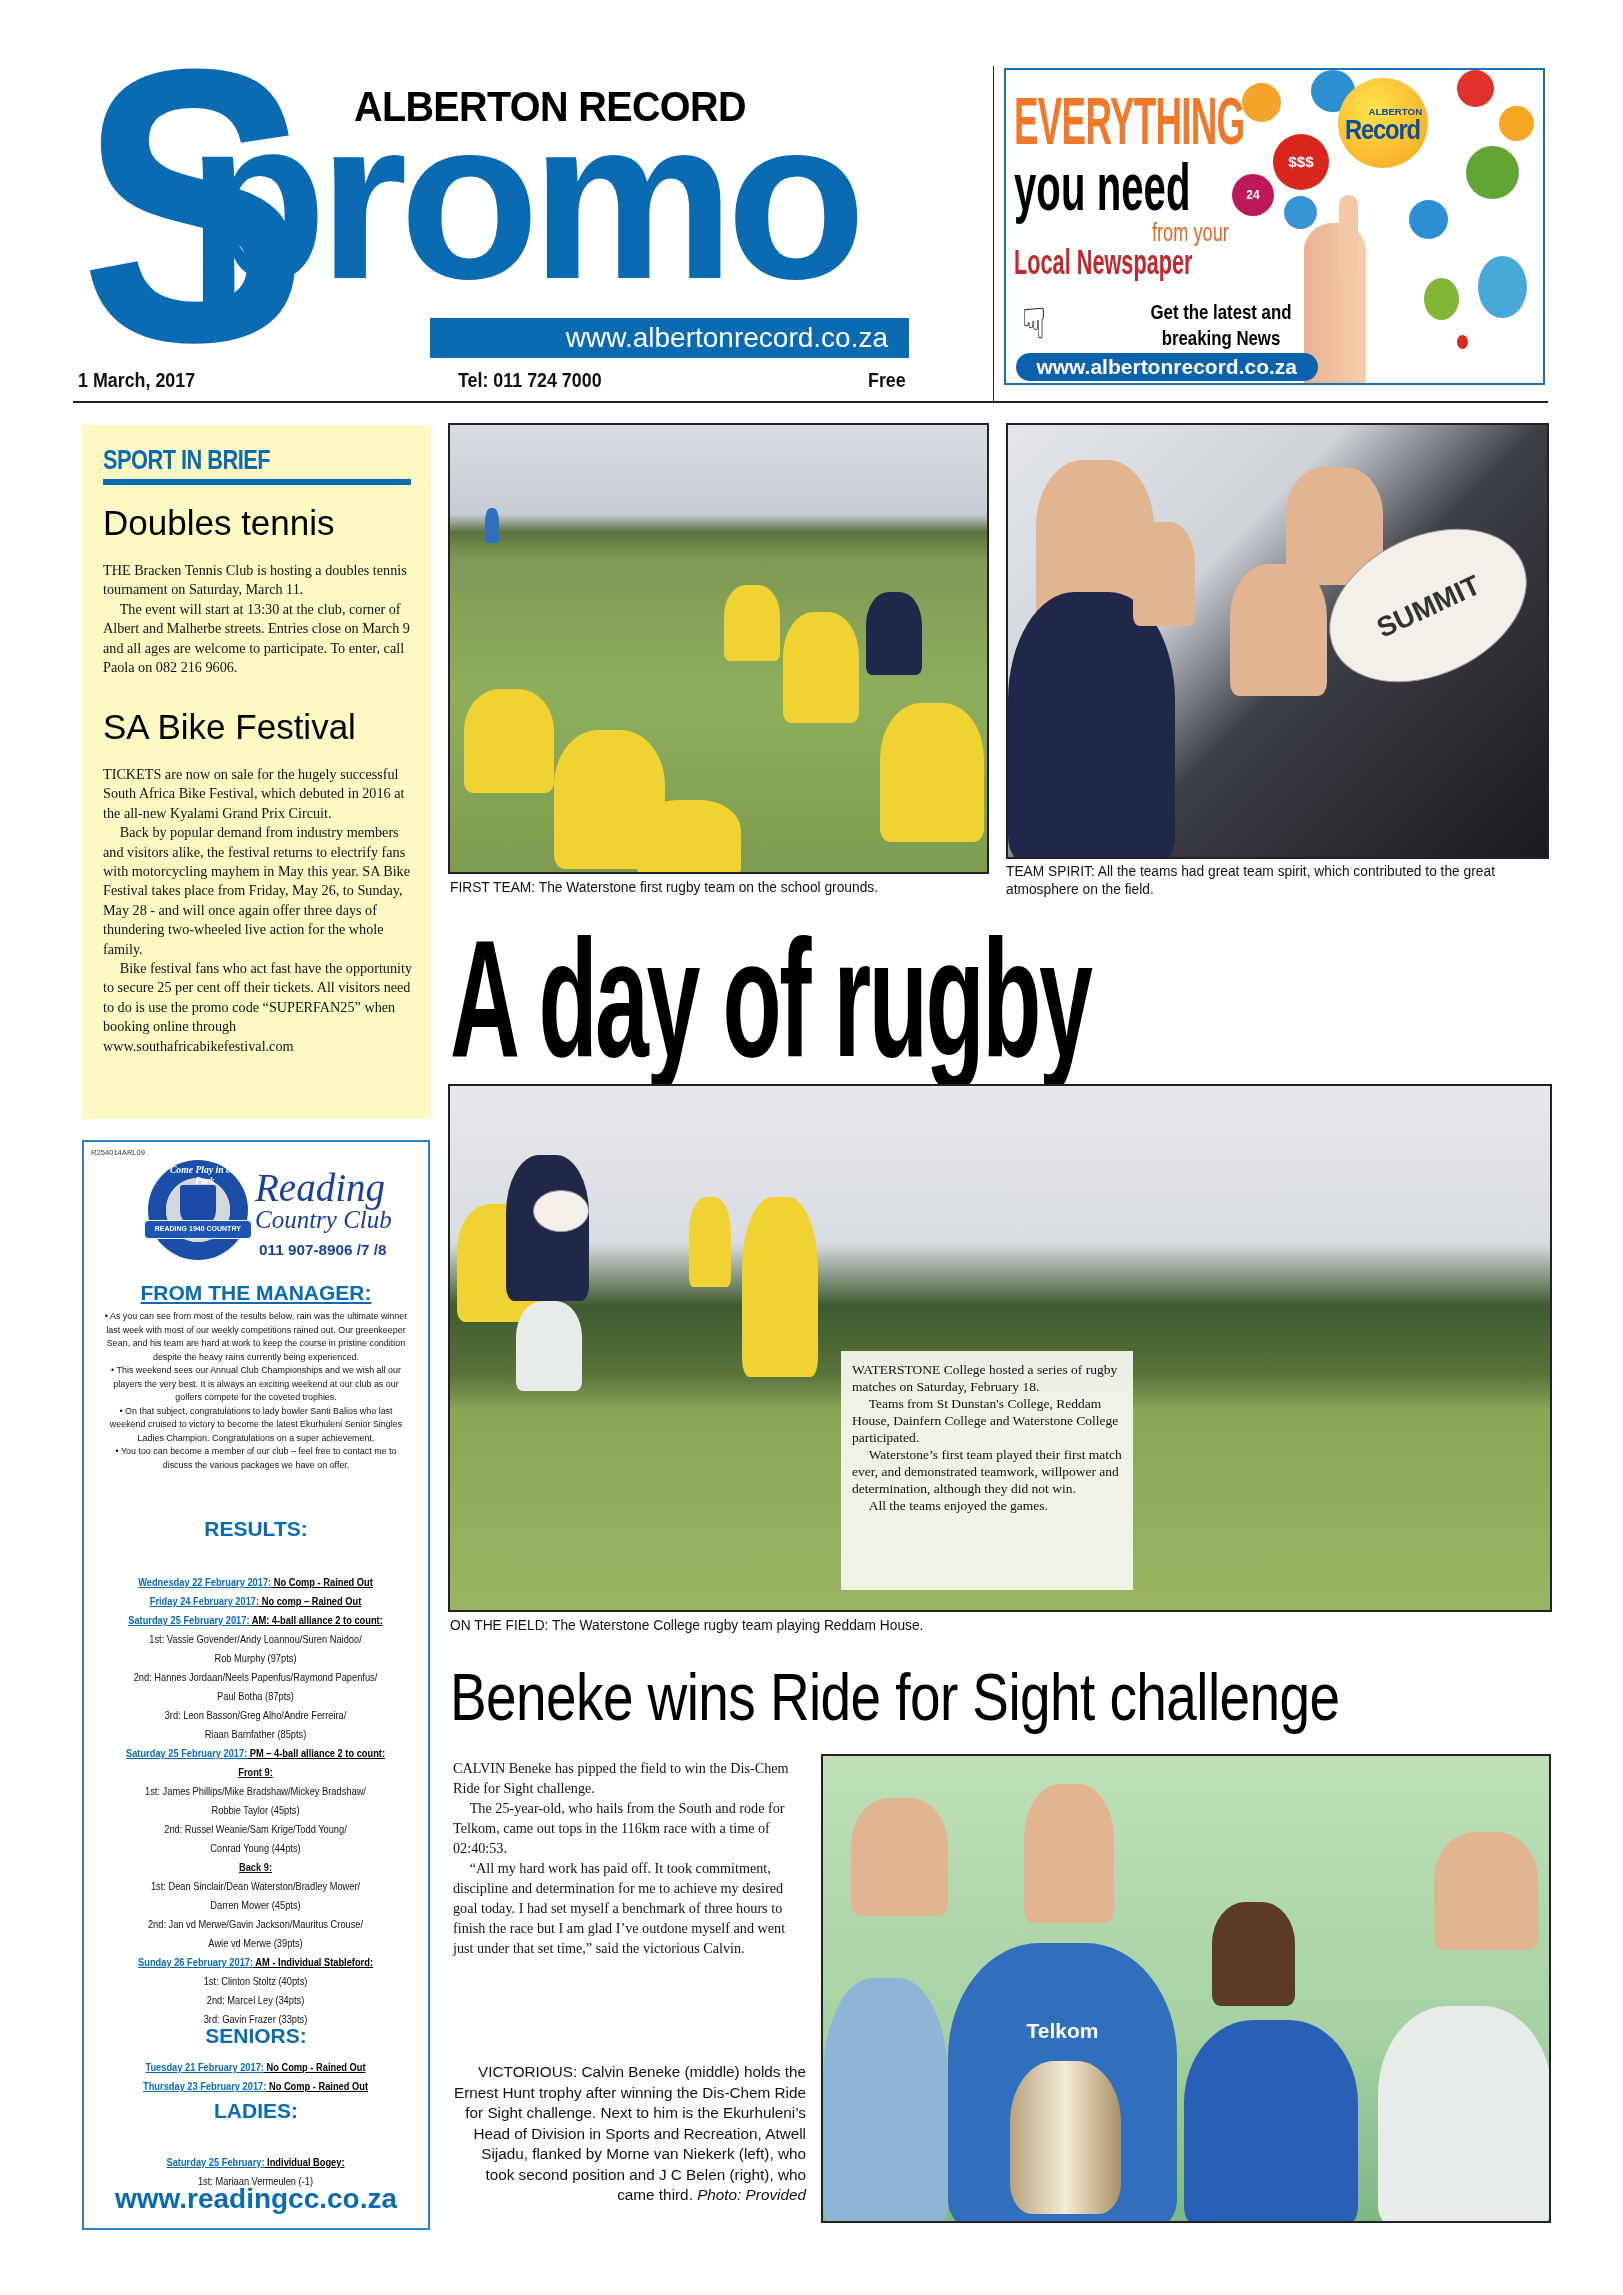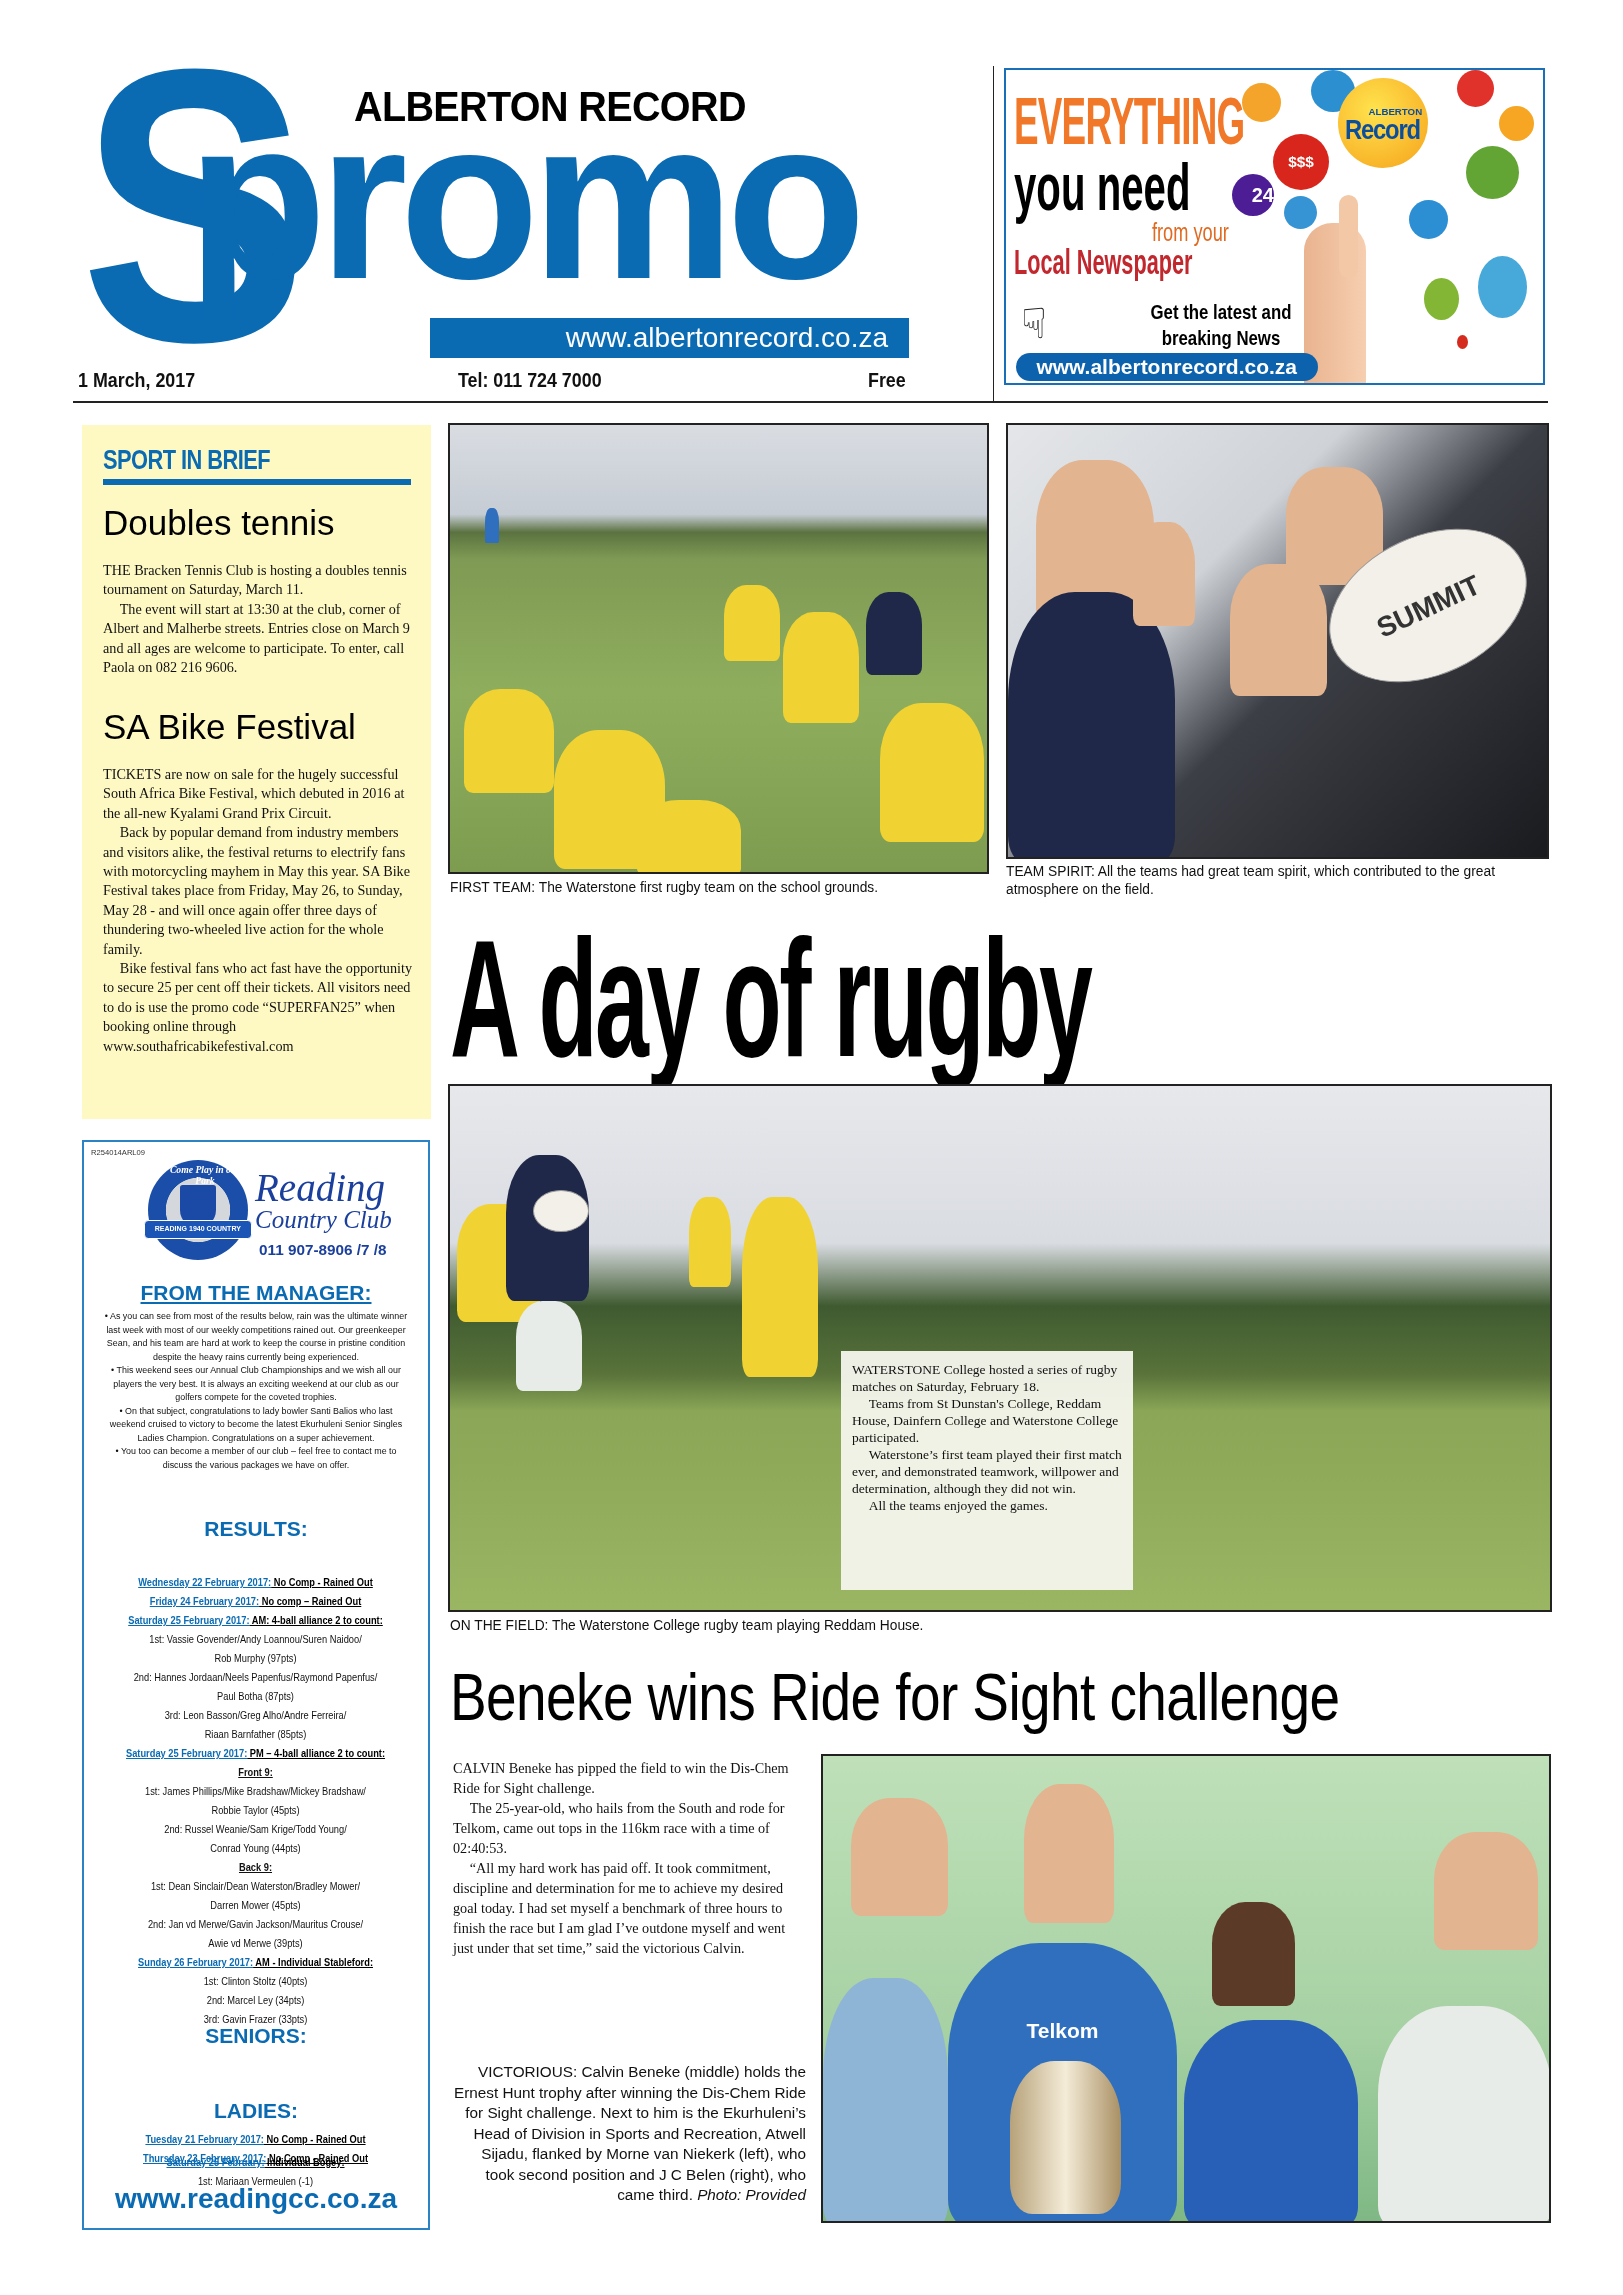--- a/index.html
+++ b/index.html
@@ -106,21 +106,21 @@
 
 <div class="abs ad-top">
   <div class="every">EVERYTHING</div>
   <div class="youneed">you need</div>
   <div class="fromyour">from your</div>
   <div class="localnews">Local Newspaper</div>
 
   <div class="bubble" style="left:236px;top:12.5px;width:39px;height:39px;background:#f4a42a;"></div>
   <div class="bubble" style="left:305px;top:0;width:44px;height:42px;background:#2b8fd0;"></div>
   <div class="bubble" style="left:267px;top:64px;width:56px;height:56px;background:#d9261c;color:#fff;font-family:'Liberation Sans',sans-serif;font-weight:700;font-size:15.3px;line-height:56px;text-align:center;">$$$</div>
-  <div class="bubble" style="left:226px;top:104px;width:42px;height:42px;background:#4c1d95;color:#fff;font-family:'Liberation Sans',sans-serif;font-weight:700;font-size:20px;line-height:42px;text-align:right;">24</div>
+  <div class="bubble" style="left:226px;top:104px;width:42px;height:42px;background:#be185d;color:#fff;font-family:'Liberation Sans',sans-serif;font-weight:700;font-size:12px;line-height:42px;text-align:center;">24</div>
   <div class="bubble" style="left:278px;top:126px;width:33px;height:33px;background:#3694d4;"></div>
   <div class="bubble" style="left:451px;top:0;width:37px;height:37px;background:#e0312a;"></div>
   <div class="bubble" style="left:493px;top:36px;width:35px;height:35px;background:#f6a623;"></div>
   <div class="bubble" style="left:460px;top:76px;width:53px;height:53px;background:#63a534;"></div>
   <div class="bubble" style="left:403px;top:130px;width:39px;height:39px;background:#2c8ed3;"></div>
   <div class="bubble" style="left:418px;top:208px;width:35px;height:42px;background:#82b634;"></div>
   <div class="bubble" style="left:472px;top:186px;width:49px;height:62px;background:#47a8da;"></div>
   <div class="bubble" style="left:451px;top:265px;width:11px;height:14px;background:#d52b1e;"></div>
 
   <div class="rec-logo">
@@ -197,21 +197,21 @@
     <span class="line">Darren Mower (45pts)</span>
     <span class="line">2nd: Jan vd Merwe/Gavin Jackson/Mauritus Crouse/</span>
     <span class="line">Awie vd Merwe (39pts)</span>
     <span class="line"><span class="date">Sunday 26 February 2017:</span><span class="what"> AM -  Individual Stableford:</span></span>
     <span class="line">1st: Clinton Stoltz (40pts)</span>
     <span class="line">2nd: Marcel Ley (34pts)</span>
     <span class="line">3rd: Gavin Frazer (33pts)</span>
   </div>
 
   <div class="sect" style="top:882px;">SENIORS:</div>
-  <div class="res" style="top:960px;">
+  <div class="res" style="top:888px;">
     <span class="line"><span class="date">Tuesday 21 February 2017:</span><span class="what"> No Comp - Rained Out</span></span>
     <span class="line"><span class="date">Thursday 23 February 2017:</span><span class="what"> No Comp - Rained Out</span></span>
   </div>
 
   <div class="sect" style="top:957px;">LADIES:</div>
   <div class="res" style="top:983px;">
     <span class="line"><span class="date">Saturday 25 February:</span><span class="what"> Individual Bogey:</span></span>
     <span class="line">1st: Mariaan Vermeulen (-1)</span>
   </div>
 

